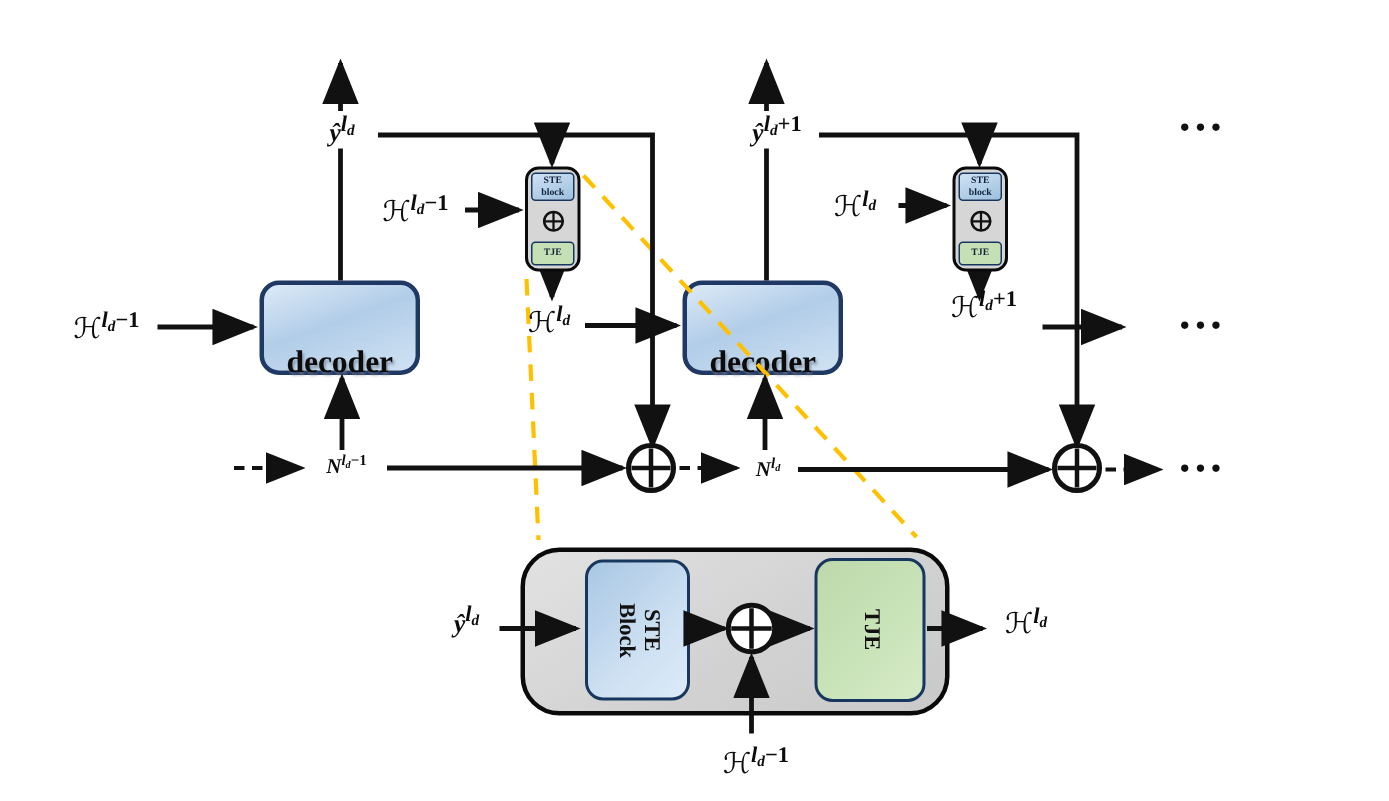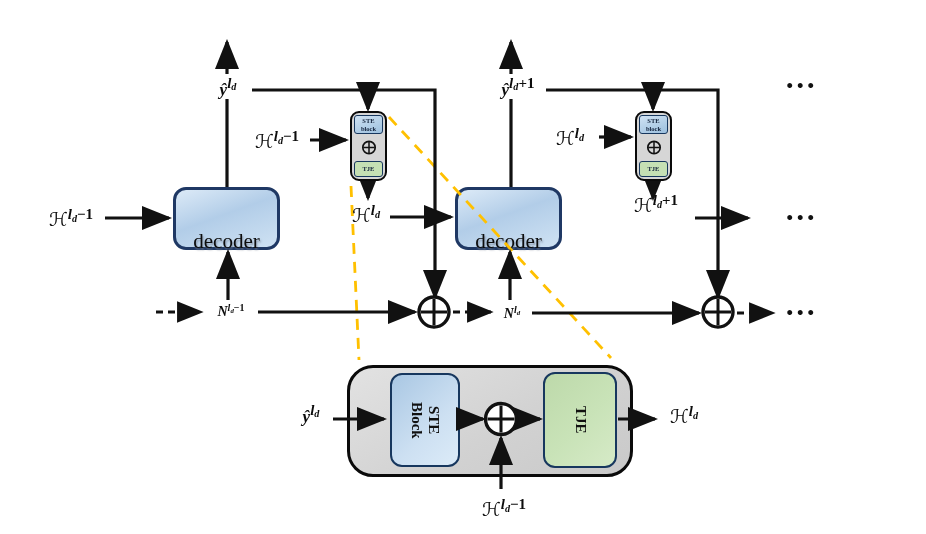--- a/index.html
+++ b/index.html
@@ -7,21 +7,21 @@
          font-family:"Liberation Serif",serif;}
   
   .bigmodule{position:absolute;z-index:0;}
   #wires{position:absolute;left:0;top:0;z-index:1;}
   .box,.ml,.dots,.minimod{z-index:2;}
 
   
   .decoder{position:absolute;width:107px;height:63px;border:3px solid #1f3864;border-radius:13px;
     background:linear-gradient(160deg,#dcEAf7 0%,#b2cde8 45%,#cfe2f3 100%);
     display:flex;align-items:center;justify-content:center;box-sizing:border-box;position:absolute;}
-  .decoder span{font-family:"Liberation Serif",serif;font-weight:normal;font-size:21px;color:#0c0c0c;
+  .decoder span{font-family:"Liberation Serif",serif;font-weight:bold;font-size:21px;color:#0c0c0c;
     text-shadow:1px 2px 2px rgba(110,120,140,.75);margin-top:45px;}
 
   
   .minimod{position:absolute;width:37px;height:70px;background:#d6d6d6;border:2.6px solid #0a0a0a;
     border-radius:9px;box-sizing:border-box;display:flex;flex-direction:column;align-items:center;
     justify-content:space-between;padding:2px 0;position:absolute;}
   .minibox{width:29px;border-radius:3px;box-sizing:border-box;display:flex;align-items:center;
     justify-content:center;text-align:center;font-family:"Liberation Serif",serif;font-weight:bold;
     color:#14243d;font-size:6.5px;line-height:1.1;white-space:pre-line;}
   .miniblue{height:19px;border:1.2px solid #17375e;background:linear-gradient(160deg,#cfe2f3,#9cc0de);}

